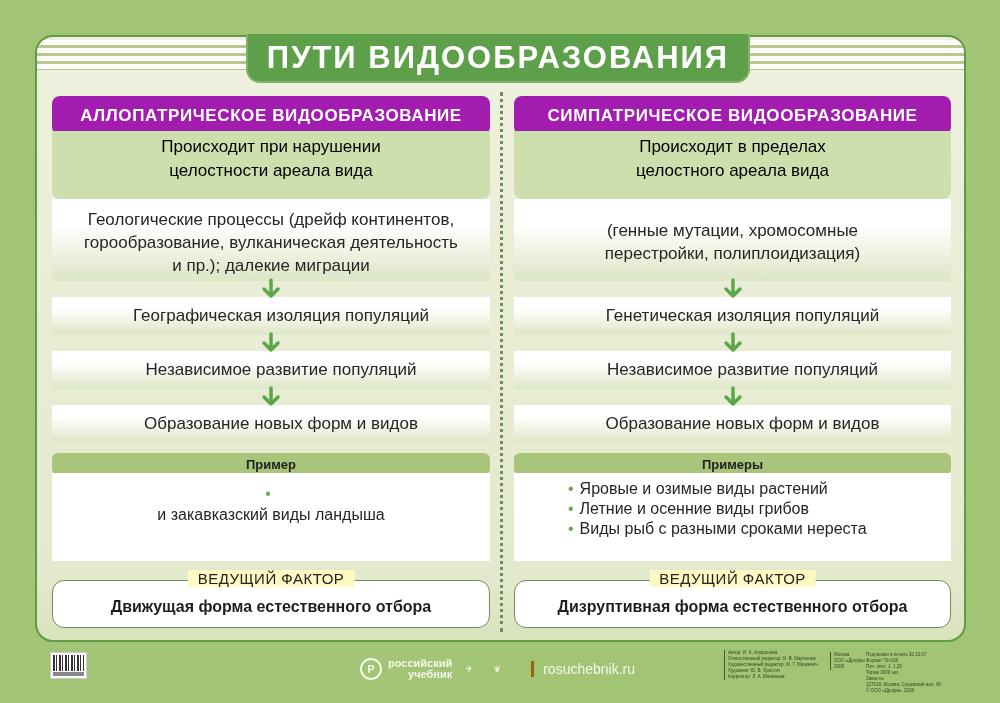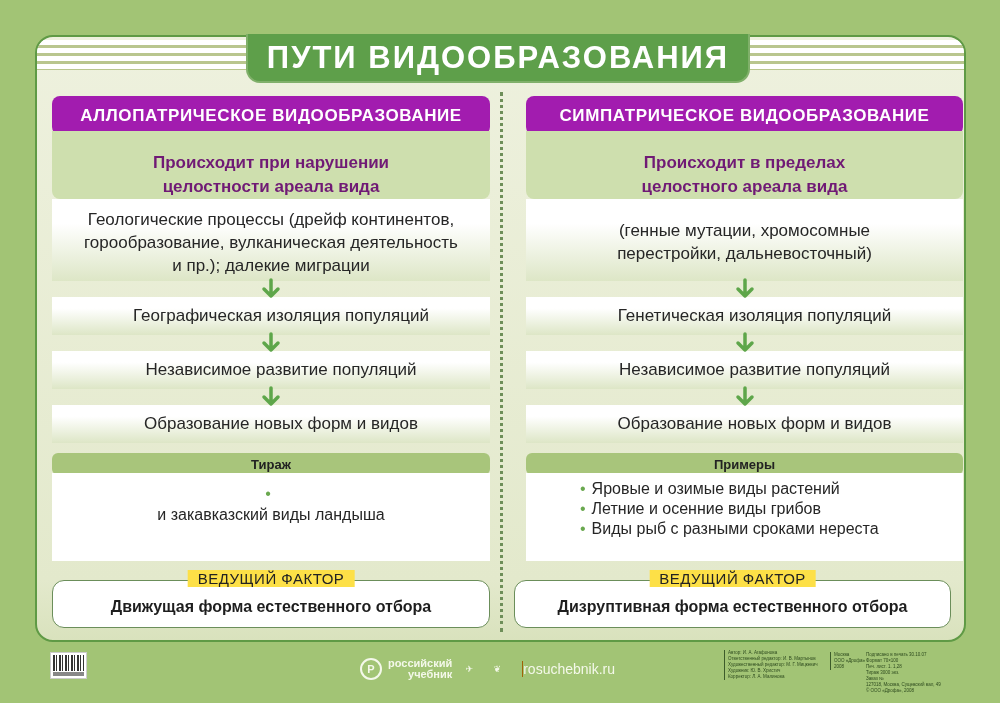--- a/index.html
+++ b/index.html
@@ -36,32 +36,32 @@
     color: #fff; font-weight: bold; font-size: 31px; letter-spacing: 2px;
   }
   .divider {
     position: absolute; left: 500px; top: 92px; height: 540px;
     border-left: 3px dotted #6e8f59;
   }
   .col {
     position: absolute; top: 96px; width: 438px;
   }
   .col.left { left: 52px; }
-  .col.right { left: 526px; width: 437px; }
+  .col.right { left: 514px; width: 437px; }
   .col-header {
     height: 39px; background: #a21caf; border-radius: 8px;
     display: flex; align-items: center; justify-content: center;
     color: #fff; font-weight: bold; font-size: 17px; letter-spacing: 0.6px;
   }
   .cond {
     height: 68px; background: #cedfae;
     border-radius: 0 0 8px 8px;
     margin-top: -4px;
-    display: flex; flex-direction: column; align-items: center; justify-content: flex-end;
-    font-weight: bold; font-size: 17px; line-height: 24px; color: #701a75;
+    display: flex; flex-direction: column; align-items: center; justify-content: flex-start;
+    font-weight: normal; font-size: 17px; line-height: 24px; color: #000000;
     padding-top: 4px;
   }
   .step {
     background: linear-gradient(#ffffff 30%, #dde6c6);
     display: flex; flex-direction: column; align-items: center; justify-content: center;
     font-size: 17px; color: #262626; text-align: left;
   }
   .step.cause { height: 82px; line-height: 23px; padding-top: 4px; }
   .step.small { height: 38px; padding-left: 20px; }
   .arrow-row {
@@ -87,21 +87,21 @@
   .example-body.left-align { padding-left: 54px; }
   .example-body.left-align .item { justify-content: flex-start; }
   .bullet { color: #6aa84f; margin-right: 6px; }
   .factor {
     position: absolute; height: 48px;
     border: 1.5px solid #6b8e5a; border-radius: 12px;
     background: #ffffff;
   }
   .factor-label {
     position: absolute; left: 50%; top: -11px; transform: translateX(-50%);
-    background: #fde047; padding: 0 10px;
+    background: #fef9c3; padding: 0 10px;
     font-size: 15px; color: #222; white-space: nowrap; letter-spacing: 0.5px;
   }
   .factor-label::before, .factor-label::after {
     content: ""; position: absolute; top: 10px; width: 0; border-top: 1.5px solid #6b8e5a;
   }
   .factor-value {
     position: absolute; left: 0; right: 0; top: 17px; text-align: center;
     font-weight: bold; font-size: 16px; color: #1e1e1e;
   }
   
@@ -118,21 +118,21 @@
   .logos {
     position: absolute; left: 360px; top: 655px; height: 28px;
     display: flex; align-items: center; gap: 6px; color: #f4f8ea;
   }
   .logo-circle {
     width: 22px; height: 22px; border: 2px solid #f4f8ea; border-radius: 50%;
     display: flex; align-items: center; justify-content: center; font-size: 11px; font-weight: bold;
   }
   .publisher { font-size: 11px; line-height: 11px; font-weight: bold; text-align: right; }
   .small-logo { font-size: 9px; width: 22px; text-align: center; }
-  .site { font-size: 14px; margin-left: 8px; border-left: 1px solid #a16207; padding-left: 0; }
+  .site { font-size: 14px; margin-left: 17px; border-left: 3px solid #a16207; padding-left: 9px; }
   .credits {
     position: absolute; left: 724px; top: 650px; font-size: 4.5px; line-height: 6px; color: #2d4a1e;
     border-left: 1px solid #3c5b2a; padding-left: 3px;
   }
   .credits2 {
     position: absolute; left: 830px; top: 652px; font-size: 4.5px; line-height: 6px; color: #2d4a1e;
     border-left: 1px solid #3c5b2a; padding-left: 3px;
   }
   .credits3 {
     position: absolute; left: 866px; top: 652px; font-size: 4.5px; line-height: 6px; color: #2d4a1e;
@@ -174,21 +174,21 @@
         <path d="M11 2 V18 M4 11 L11 18 L18 11" stroke="#5ea64a" stroke-width="3.5" fill="none" stroke-linecap="round" stroke-linejoin="round"></path>
       </svg>
   </div>
   <div class="step small">Независимое развитие популяций</div>
   <div class="arrow-row">
     <svg class="arrow" viewBox="0 0 22 22">
         <path d="M11 2 V18 M4 11 L11 18 L18 11" stroke="#5ea64a" stroke-width="3.5" fill="none" stroke-linecap="round" stroke-linejoin="round"></path>
       </svg>
   </div>
   <div class="step small">Образование новых форм и видов</div>
-  <div class="example-head">Тираж</div>
+  <div class="example-head">Пример</div>
   <div class="example-body">
     <div class="item">
         <span class="bullet">•</span>
       </div>
     <div class="item">
         <span>и закавказский виды ландыша</span>
       </div>
   </div>
 </div>
 
@@ -198,21 +198,21 @@
 </div>
 
 <div class="col right">
   <div class="col-header">СИМПАТРИЧЕСКОЕ ВИДООБРАЗОВАНИЕ</div>
   <div class="cond">
     <div>Происходит в пределах</div>
     <div>целостного ареала вида</div>
   </div>
   <div class="step cause">
     <div>(генные мутации, хромосомные</div>
-    <div>перестройки, дальневосточный)</div>
+    <div>перестройки, полиплоидизация)</div>
   </div>
   <div class="arrow-row">
     <svg class="arrow" viewBox="0 0 22 22">
         <path d="M11 2 V18 M4 11 L11 18 L18 11" stroke="#5ea64a" stroke-width="3.5" fill="none" stroke-linecap="round" stroke-linejoin="round"></path>
       </svg>
   </div>
   <div class="step small">Генетическая изоляция популяций</div>
   <div class="arrow-row">
     <svg class="arrow" viewBox="0 0 22 22">
         <path d="M11 2 V18 M4 11 L11 18 L18 11" stroke="#5ea64a" stroke-width="3.5" fill="none" stroke-linecap="round" stroke-linejoin="round"></path>

